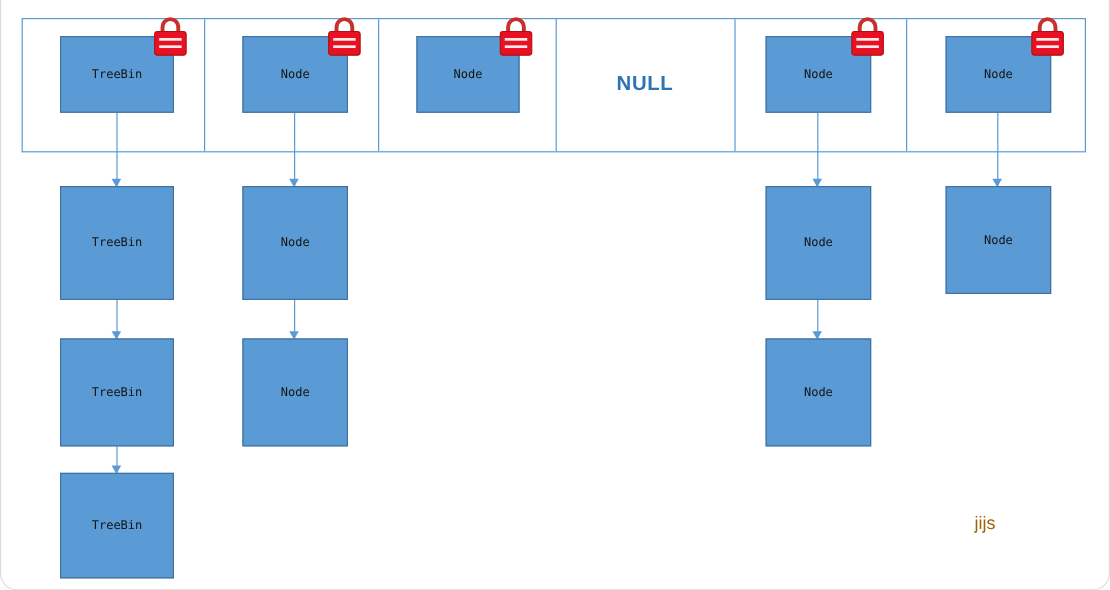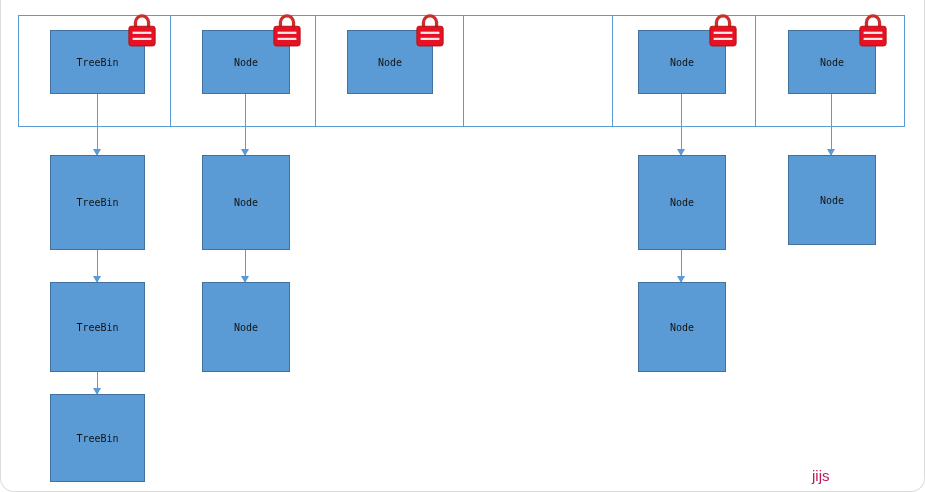--- a/index.html
+++ b/index.html
@@ -56,21 +56,21 @@
   .null-label{
     position:absolute;left:463px;top:60px;width:149px;
     text-align:center;
     font-family:"Liberation Sans", sans-serif;
     font-weight:bold;font-size:17px;letter-spacing:.5px;
     color:var(--null-text,#2e74b5);
   }
   .watermark{
     position:absolute;left:812px;top:428px;
     font-family:"Liberation Sans", sans-serif;
-    font-size:15px;color:#be185d;margin-top:39px;
+    font-size:15px;color:#a16207;
   }
 </style>
 </head>
 <body>
 
 <div class="canvas">
   <div class="frame"></div>
 
   <div class="array">
     <div class="cell c1"></div>
@@ -130,20 +130,21 @@
     <span class="lock">
       <svg viewBox="0 0 32 38">
           <path d="M9 17 v-6 a7 7 0 0 1 14 0 v6" fill="none" stroke="#c9302c" stroke-width="3.5"></path>
           <rect x="2" y="15" width="28" height="21" rx="2.5" fill="#e81123" stroke="#b0100e"></rect>
           <line x1="6" y1="22" x2="26" y2="22" stroke="#ffffff" stroke-width="2.4" opacity="0.9"></line>
           <line x1="6" y1="28.5" x2="26" y2="28.5" stroke="#ffffff" stroke-width="2.4" opacity="0.9"></line>
         </svg>
     </span>
   </div>
 
+  <div class="null-label">NULL</div>
 
   <div class="box" style="left:638px;top:30px;width:88px;height:64px">
     <span>Node</span>
     <span class="lock">
       <svg viewBox="0 0 32 38">
           <path d="M9 17 v-6 a7 7 0 0 1 14 0 v6" fill="none" stroke="#c9302c" stroke-width="3.5"></path>
           <rect x="2" y="15" width="28" height="21" rx="2.5" fill="#e81123" stroke="#b0100e"></rect>
           <line x1="6" y1="22" x2="26" y2="22" stroke="#ffffff" stroke-width="2.4" opacity="0.9"></line>
           <line x1="6" y1="28.5" x2="26" y2="28.5" stroke="#ffffff" stroke-width="2.4" opacity="0.9"></line>
         </svg>

